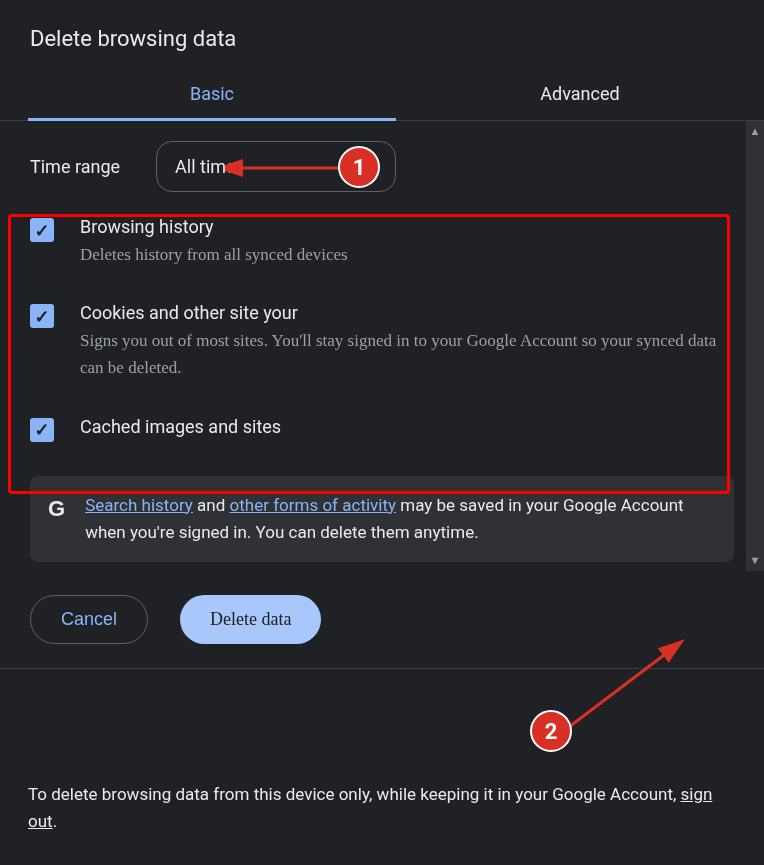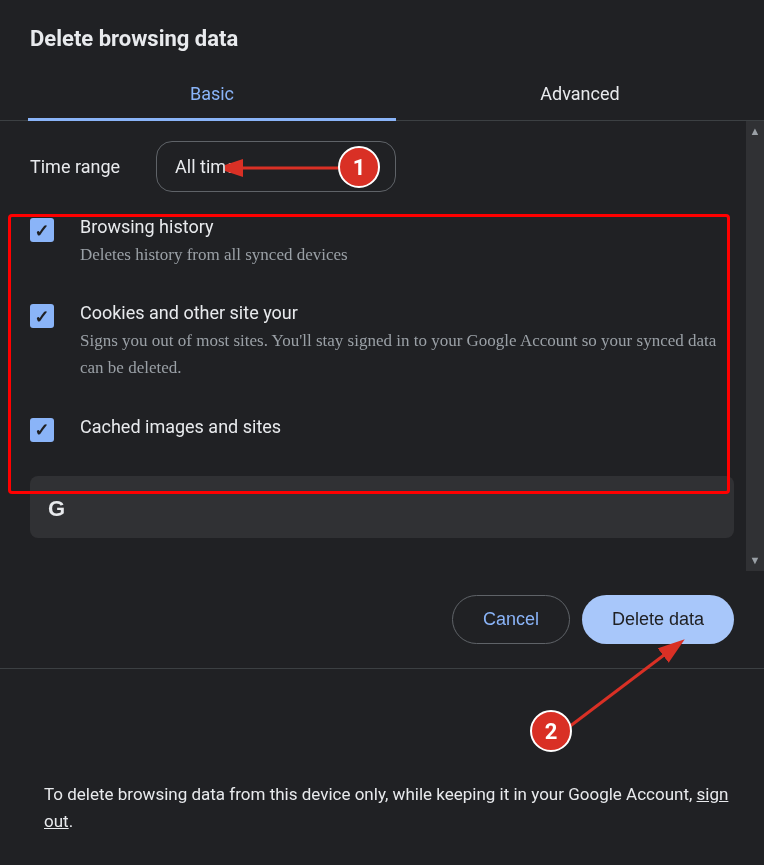--- a/index.html
+++ b/index.html
@@ -7,21 +7,21 @@
       background: #202124;
       color: #e8eaed;
       font-family: "Segoe UI", Roboto, Arial, sans-serif;
       width: 764px;
       height: 865px;
       overflow: hidden;
       position: relative;
     }
     .dialog-title {
       font-size: 22px;
-      font-weight: 700;
+      font-weight: 400;
       padding: 26px 20px 18px 30px;
       color: #e8eaed;
     }
     .tabs {
       display: flex;
       border-bottom: 1px solid #3c4043;
       padding-left: 28px;
     }
     .tab {
       flex: 1;
@@ -152,45 +152,45 @@
       line-height: 1.6;
       color: #e8eaed;
     }
     .notice-link {
       color: #8ab4f8;
       text-decoration: underline;
       cursor: pointer;
     }
     .buttons {
       display: flex;
-      justify-content: flex-end;
-      gap: 12px;
+      gap: 32px;
       padding: 24px 30px;
       border-bottom: 1px solid #3c4043;
     }
     .btn {
       padding: 13px 30px;
       border-radius: 999px;
       font-size: 18px;
       cursor: pointer;
       border: none;
     }
     .btn-cancel {
       background: transparent;
       border: 1px solid #5f6368;
       color: #8ab4f8;
     }
     .btn-primary {
       background: #a8c7fa;
       color: #202124;
+      font-family: Liberation Serif, serif;
     }
     .footer {
       position: absolute;
       left: 0; right: 0; bottom: 0;
-      padding: 30px 30px 30px 44px;
+      padding: 30px 30px 30px 28px;
       font-size: 17px;
       line-height: 1.6;
       color: #e8eaed;
       background: #202124;
     }
     .footer-link {
       color: #e8eaed;
       text-decoration: underline;
       cursor: pointer;
     }
@@ -252,20 +252,23 @@
 
     <div class="option">
       <div class="checkbox">✓</div>
       <div class="opt-text">
         <div class="opt-title">Cached images and sites</div>
       </div>
     </div>
 
     <div class="notice-card">
       <div class="g-icon">G</div>
+      <div class="notice-text">
+        <span class="notice-link">Search history</span><span> and </span><span class="notice-link">other forms of activity</span><span> may be saved in your Google Account when you're signed in. You can delete them anytime.</span>
+      </div>
     </div>
   </div>
 
   <div class="highlight-box"></div>
 </div>
 
 <div class="buttons">
   <button class="btn btn-cancel">Cancel</button>
   <button class="btn btn-primary">Delete data</button>
 </div>

